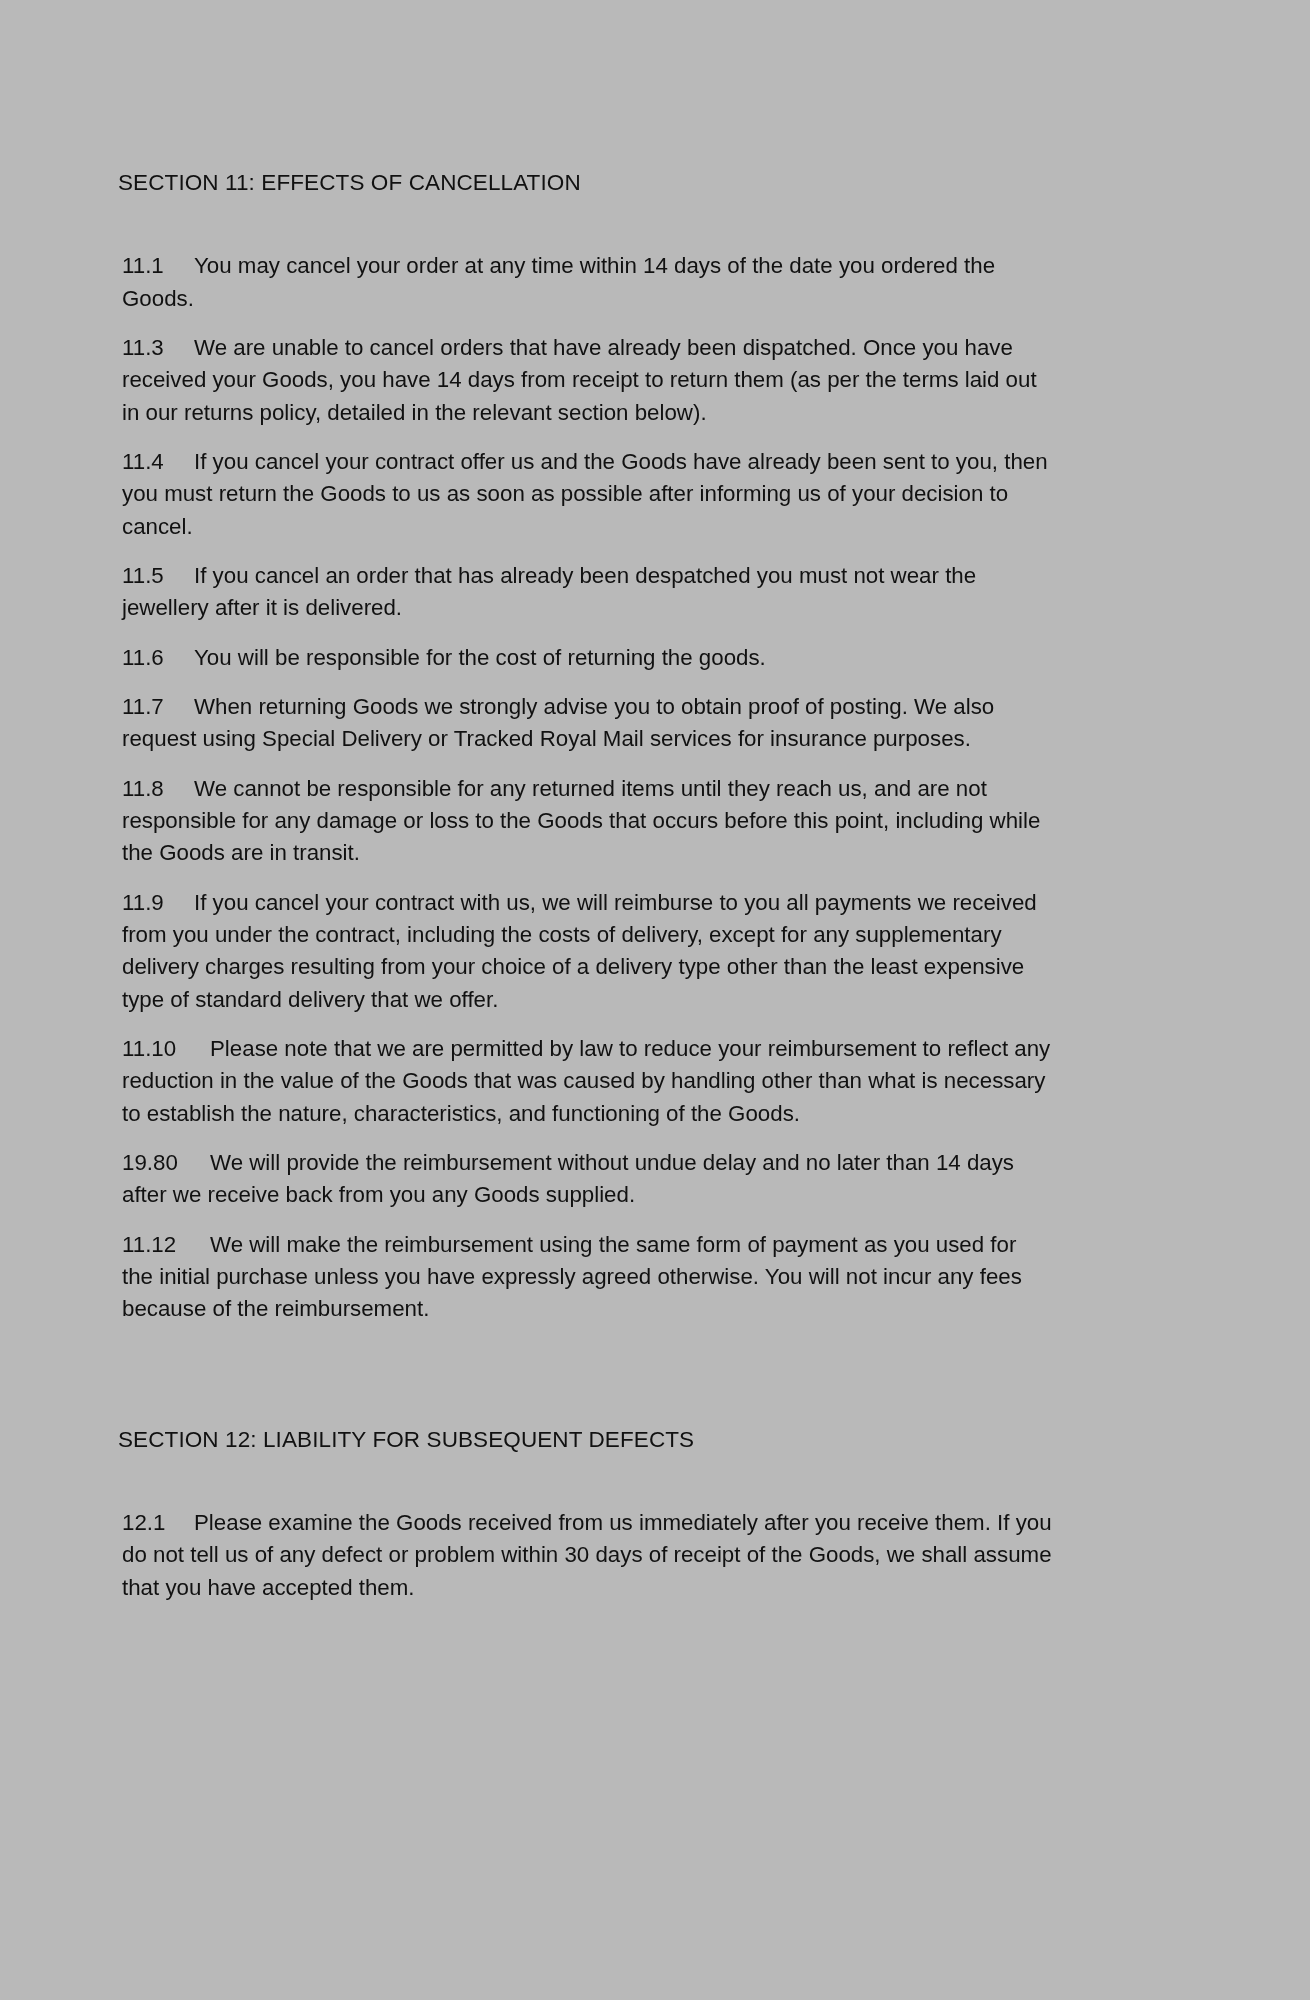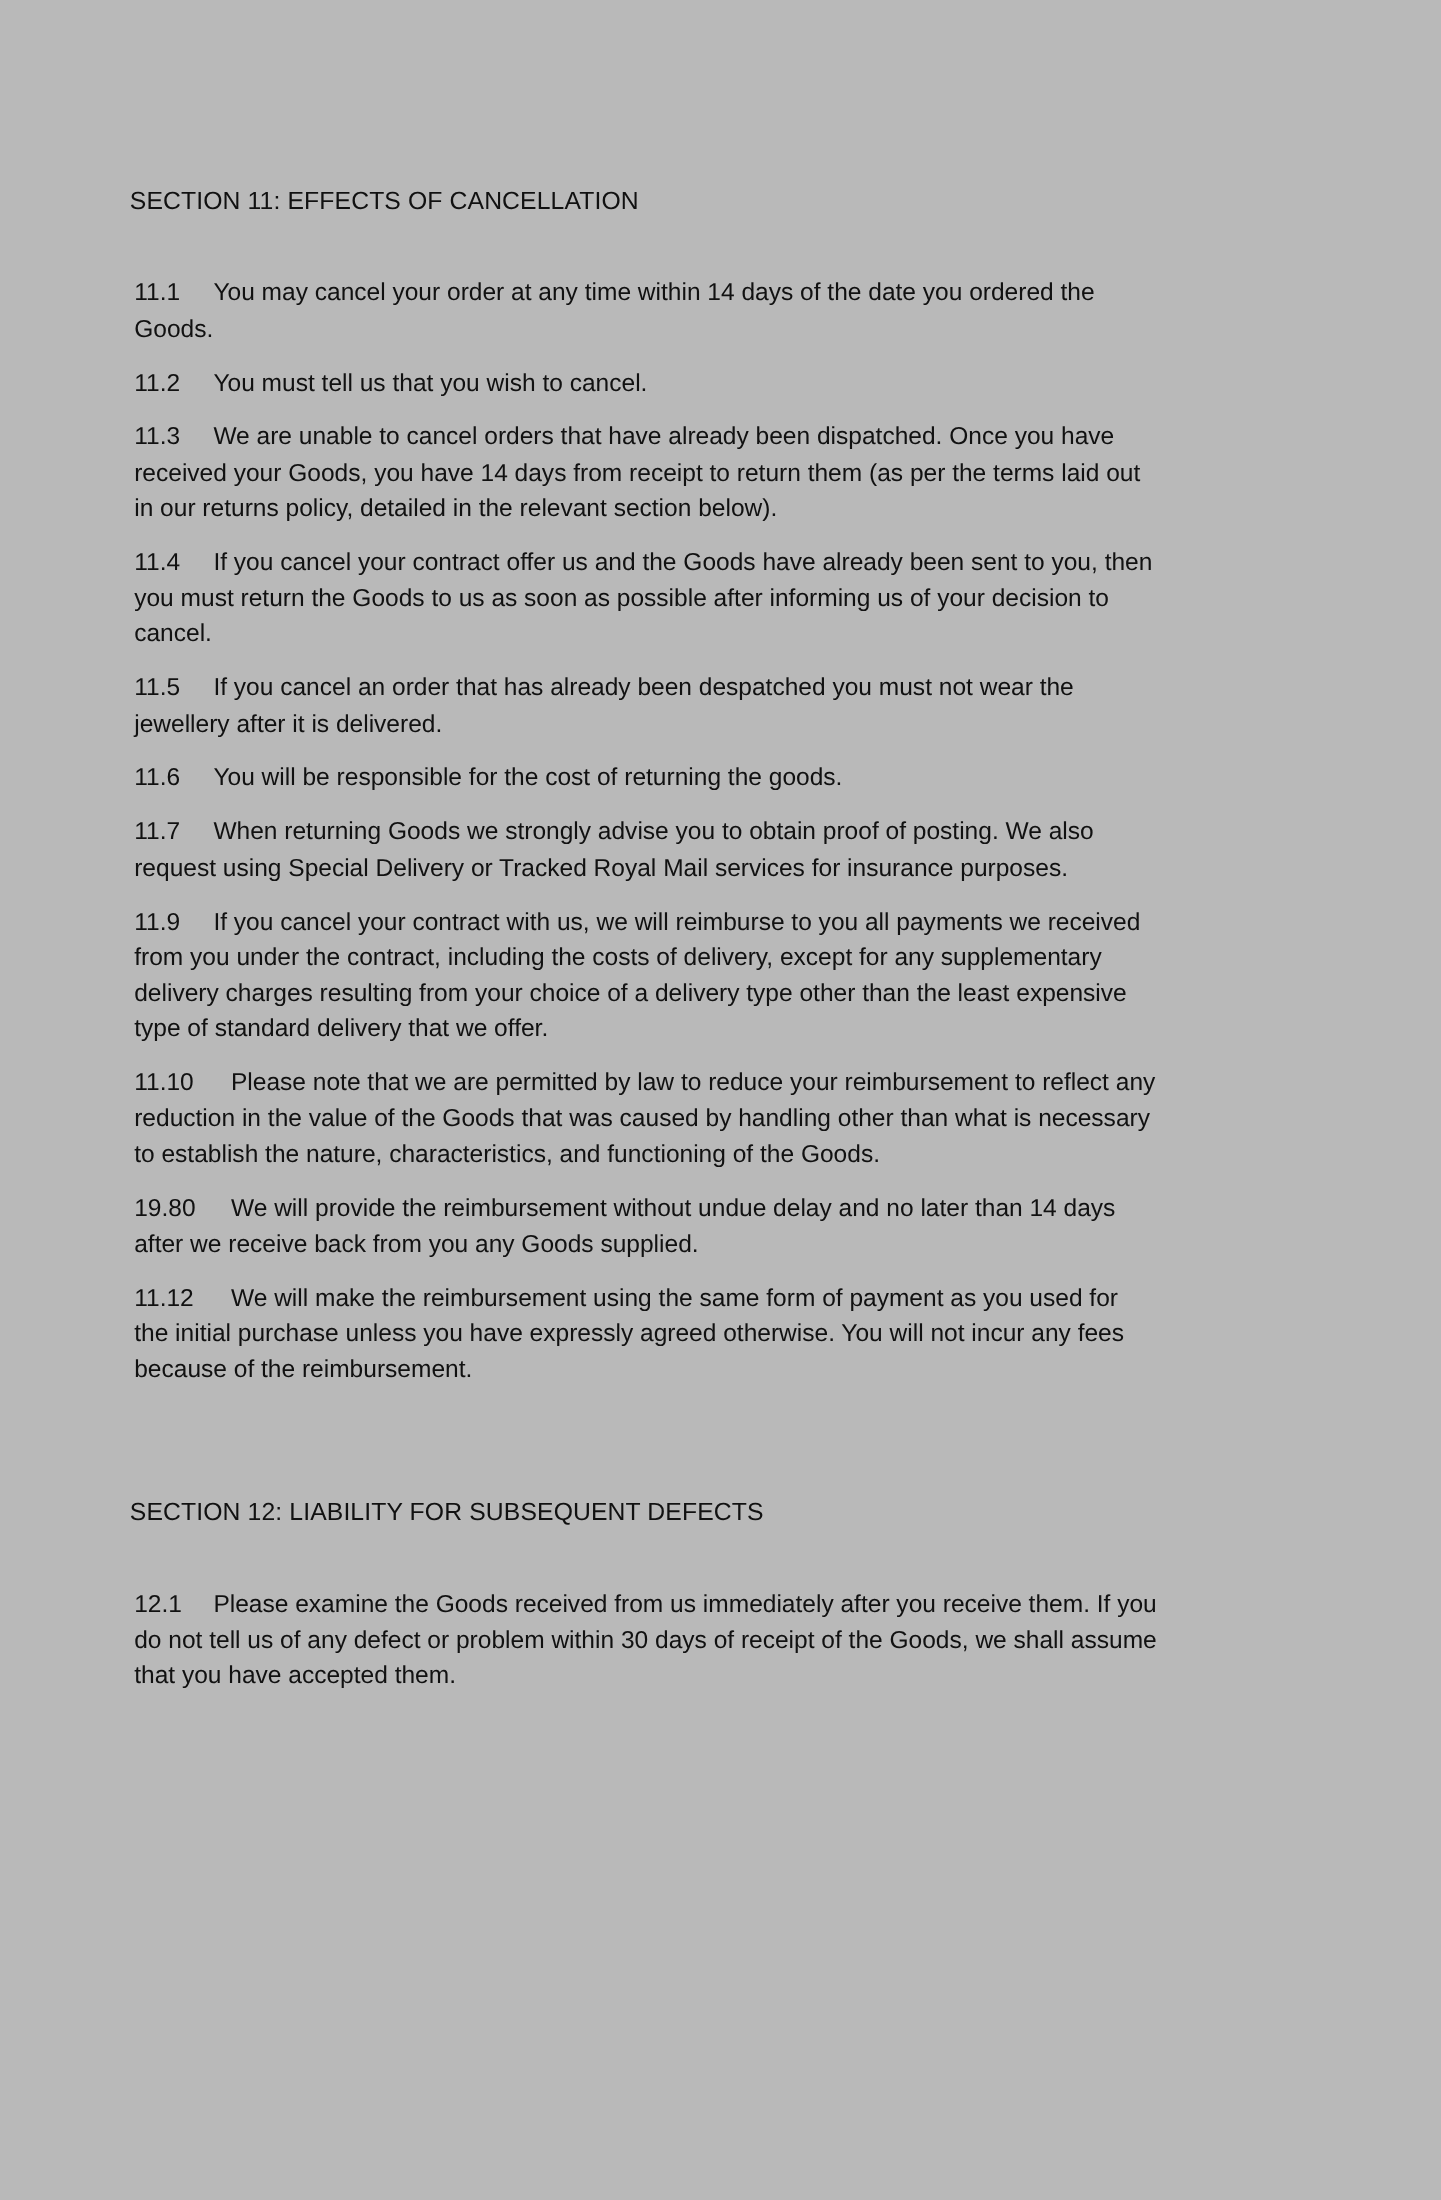--- a/index.html
+++ b/index.html
@@ -55,23 +55,20 @@
 <body>
 
 <div class="page">
 
   <h2 class="section-heading">SECTION 11: EFFECTS OF CANCELLATION</h2>
 
   <p class="clause">
     <span class="num">11.1</span><span class="txt">You may cancel your order at any time within 14 days of the date you ordered the Goods.</span>
   </p>
 
-  <p class="clause">
-    <span class="num">11.2</span><span class="txt">You must tell us that you wish to cancel.</span>
-  </p>
 
   <p class="clause">
     <span class="num">11.3</span><span class="txt">We are unable to cancel orders that have already been dispatched. Once you have received your Goods, you have 14 days from receipt to return them (as per the terms laid out in our returns policy, detailed in the relevant section below).</span>
   </p>
 
   <p class="clause">
     <span class="num">11.4</span><span class="txt">If you cancel your contract offer us and the Goods have already been sent to you, then you must return the Goods to us as soon as possible after informing us of your decision to cancel.</span>
   </p>
 
   <p class="clause">
@@ -79,20 +76,23 @@
   </p>
 
   <p class="clause">
     <span class="num">11.6</span><span class="txt">You will be responsible for the cost of returning the goods.</span>
   </p>
 
   <p class="clause">
     <span class="num">11.7</span><span class="txt">When returning Goods we strongly advise you to obtain proof of posting. We also request using Special Delivery or Tracked Royal Mail services for insurance purposes.</span>
   </p>
 
+  <p class="clause">
+    <span class="num">11.8</span><span class="txt">We cannot be responsible for any returned items until they reach us, and are not responsible for any damage or loss to the Goods that occurs before this point, including while the Goods are in transit.</span>
+  </p>
 
   <p class="clause">
     <span class="num">11.9</span><span class="txt">If you cancel your contract with us, we will reimburse to you all payments we received from you under the contract, including the costs of delivery, except for any supplementary delivery charges resulting from your choice of a delivery type other than the least expensive type of standard delivery that we offer.</span>
   </p>
 
   <p class="clause wide">
     <span class="num">11.10</span><span class="txt">Please note that we are permitted by law to reduce your reimbursement to reflect any reduction in the value of the Goods that was caused by handling other than what is necessary to establish the nature, characteristics, and functioning of the Goods.</span>
   </p>
 
   <p class="clause wide">

